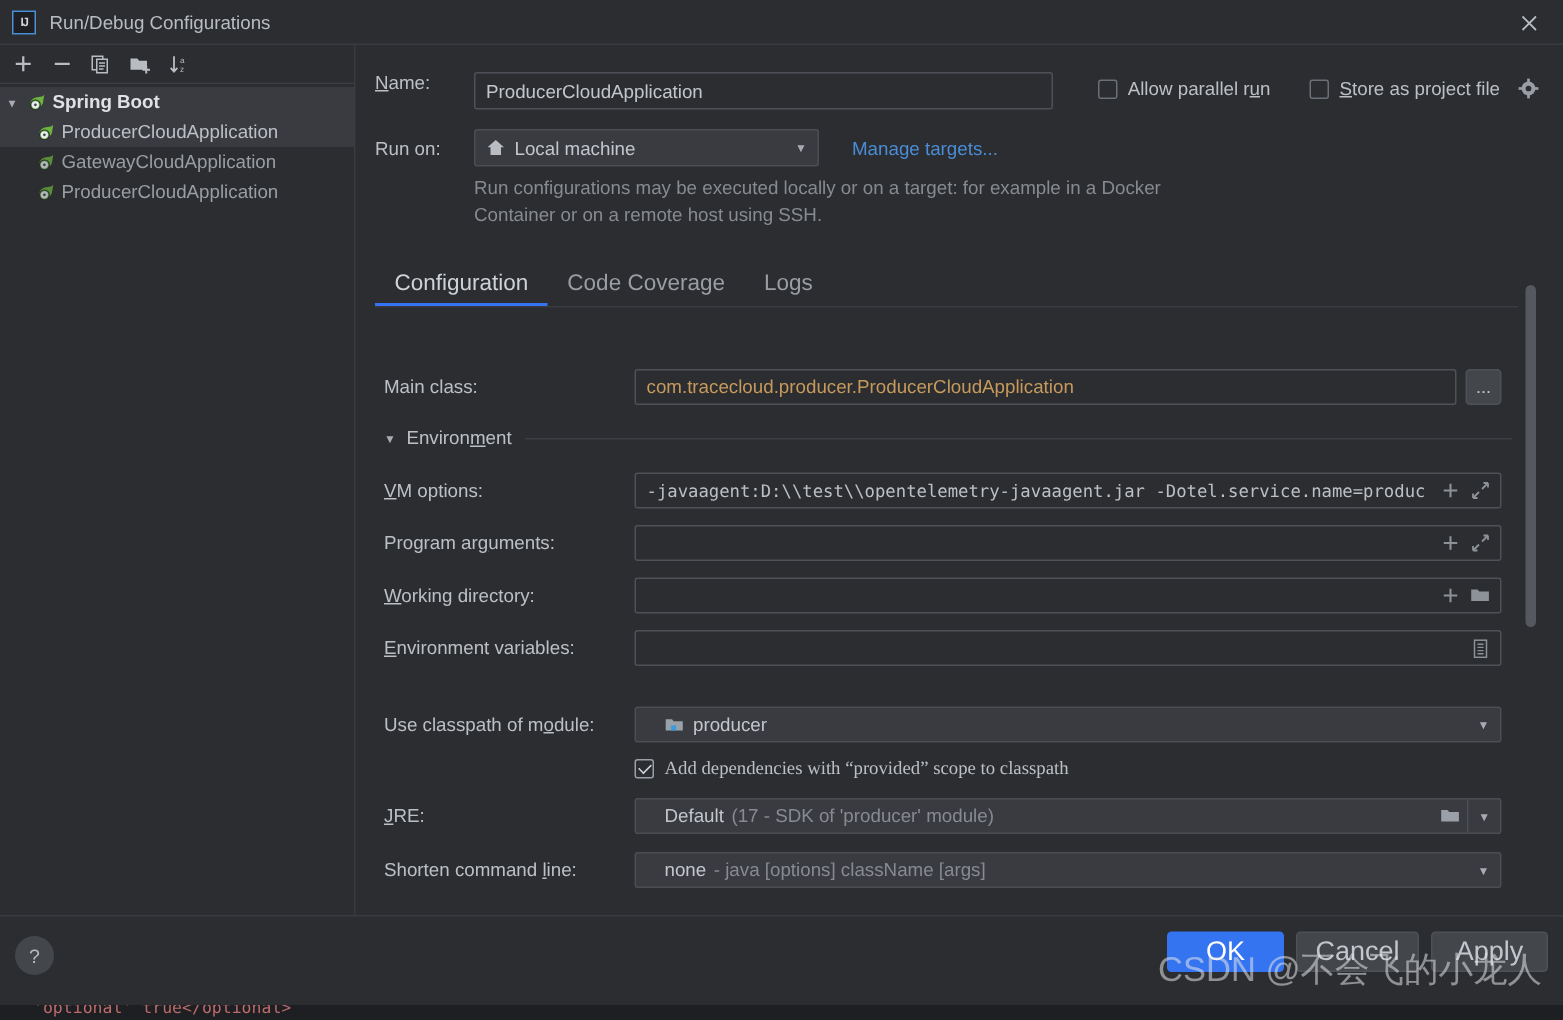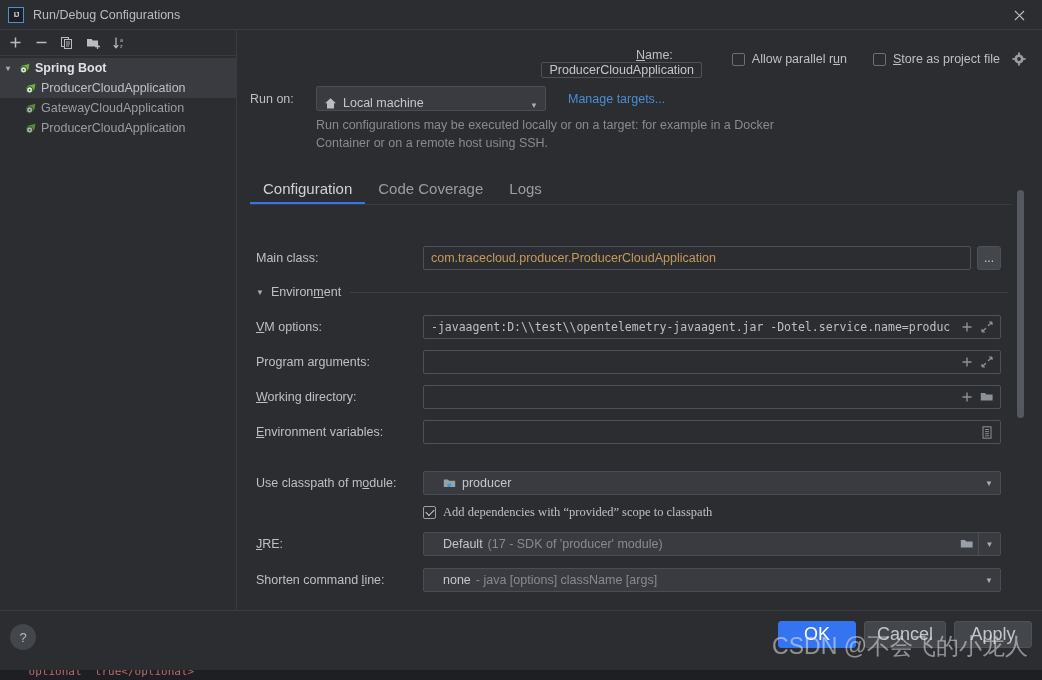--- a/index.html
+++ b/index.html
@@ -78,21 +78,21 @@
     position: absolute; left: 238px; top: 30px; width: 804px; height: 600px;
     background: #2b2d30;
   }
 
   .fld-label {
     color: #bcc0c5; font-size: 12.5px; white-space: nowrap;
   }
   .fld-label u { text-decoration: underline; }
 
   
-  .name-row { position: absolute; left: 12px; top: 18px; width: 452px; height: 26px; display: flex; align-items: flex-end; flex-direction: column; }
+  .name-row { position: absolute; left: 12px; top: 18px; width: 452px; height: 26px; display: flex; align-items: flex-start; }
   .name-row .fld-label { width: 66px; }
   .textfield {
     background: #2b2d30;
     border: 1px solid #4e5157;
     height: 25px;
     color: #c3c7cc;
     font-size: 12.5px;
     display: flex; align-items: center;
     padding: 0 7px;
     border-radius: 2px;
@@ -117,21 +117,21 @@
     border-left: 1.6px solid #cfd3d8; border-bottom: 1.6px solid #cfd3d8;
     transform: rotate(-45deg); margin-bottom: 2px;
   }
   .gear { margin-left: 5px; display: flex; align-items: center; }
 
   
   .runon-row { position: absolute; left: 12px; top: 56px; display: flex; align-items: center; }
   .runon-row .fld-label { width: 66px; }
   .combo {
     background: #393b40; border: 1px solid #4a4d52; border-radius: 2px;
-    height: 25px; display: flex; align-items: flex-end; padding: 0 0 0 7px;
+    height: 25px; display: flex; align-items: center; padding: 0 0 0 7px;
     color: #c3c7cc; font-size: 12.5px; position: relative;
   }
   .combo .caret {
     margin-left: auto; width: 22px; display:flex; align-items:center; justify-content:center;
     color: #a8acb2; font-size: 8px;
   }
   .runon-combo { width: 230px; }
   .manage-link {
     margin-left: 22px; color: #4a8cd6; font-size: 12.5px;
   }

